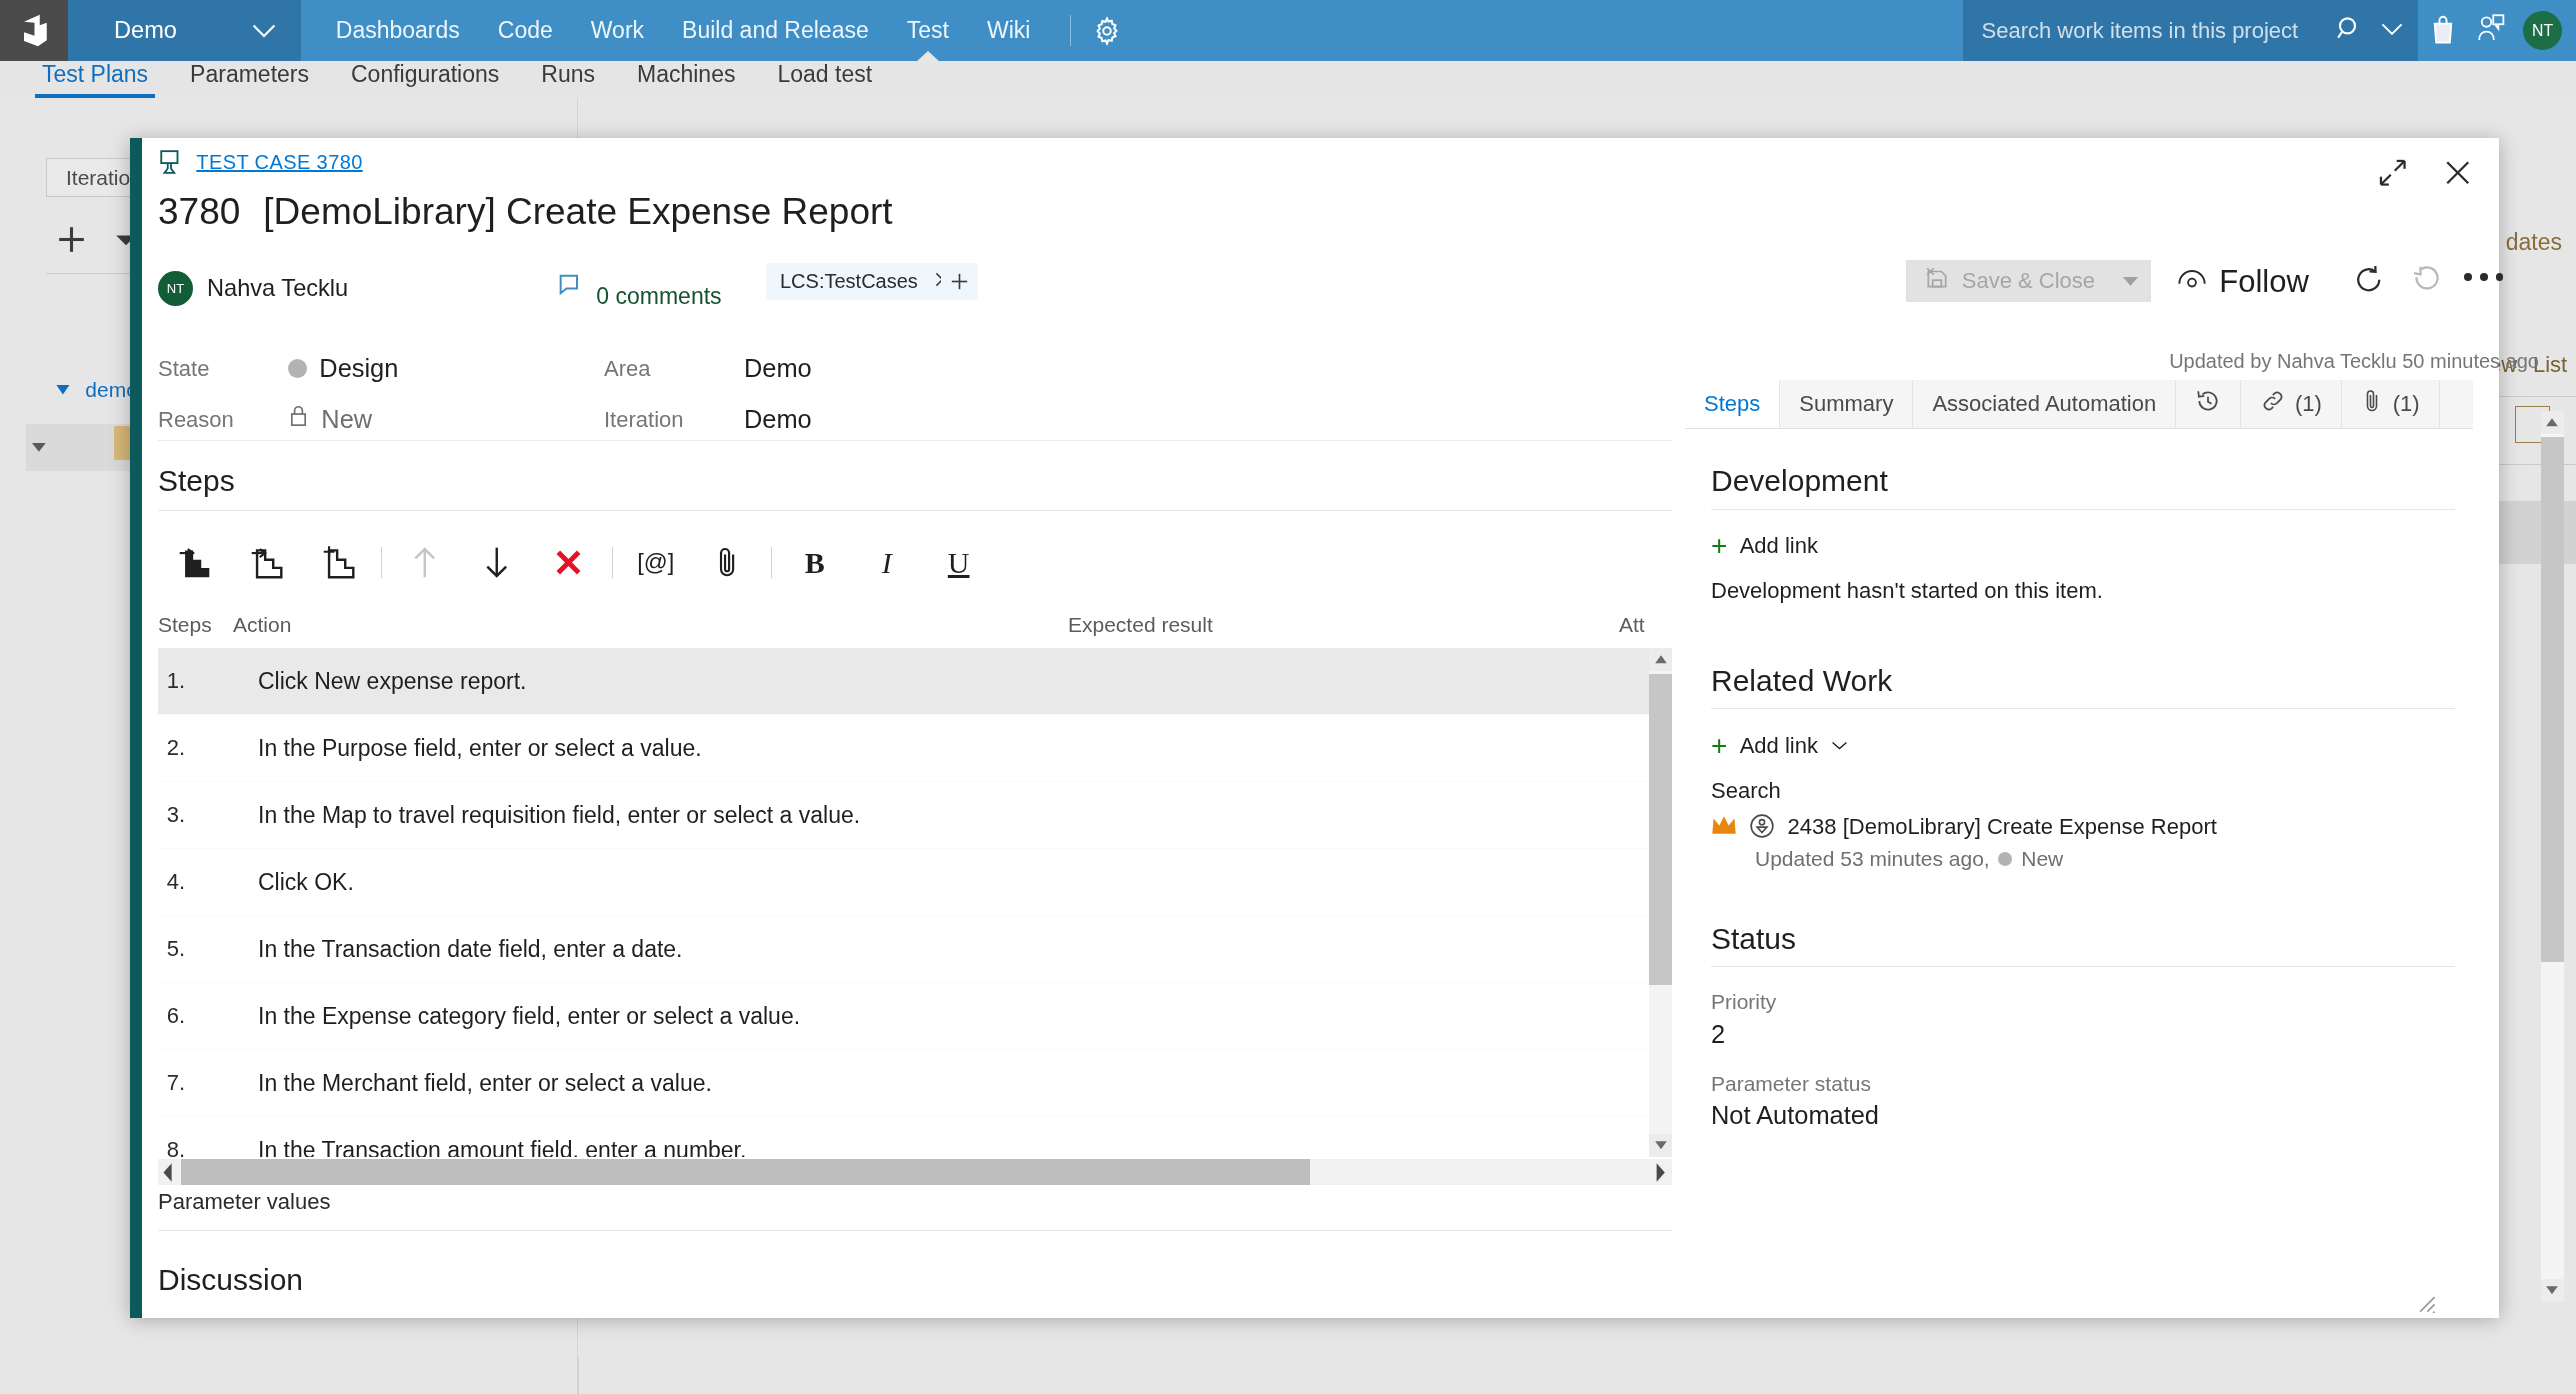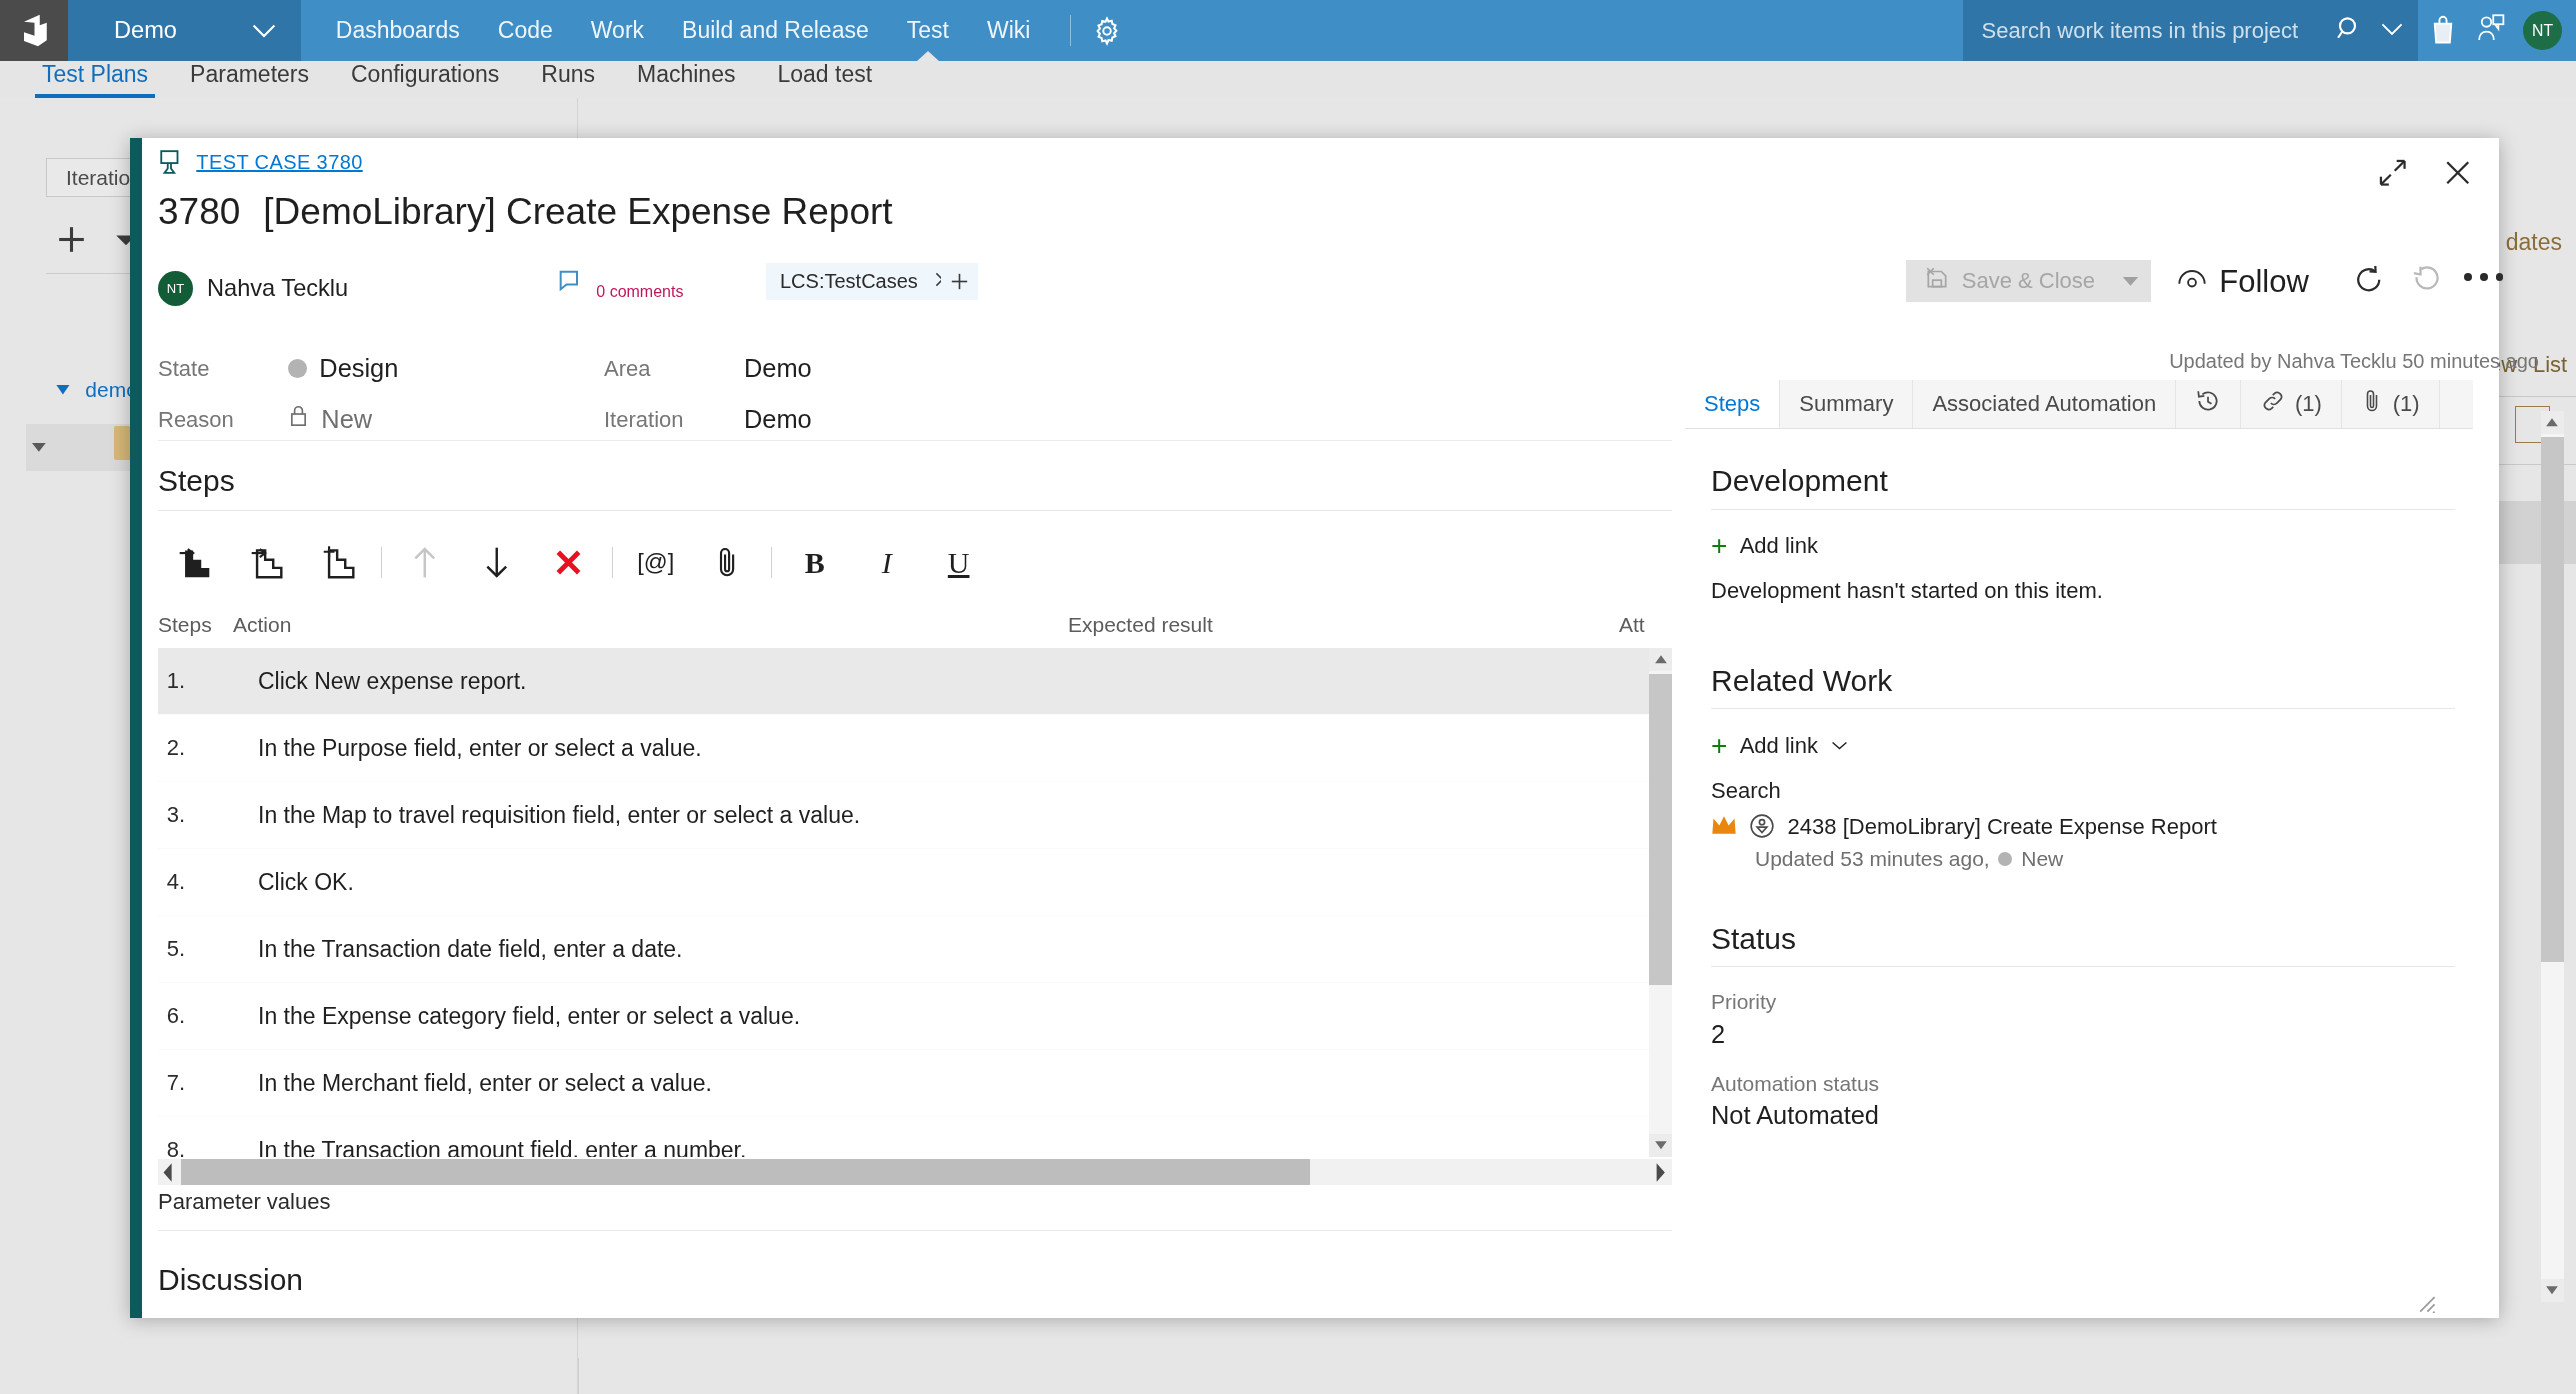--- a/index.html
+++ b/index.html
@@ -66,21 +66,21 @@
   .bc-icon { width:26px; height:26px; }
   .bc-link { color:#0078d4; font-size:20px; text-decoration:underline; letter-spacing:0.4px; cursor:pointer; }
 
   .wi-title { position:absolute; left:158px; top:191px; font-size:37px; color:#1f1f1f; display:flex; gap:23px; white-space:nowrap; }
   .wi-id { color:#1f1f1f; }
 
   .toolbar-row { position:absolute; left:158px; top:257px; width:2206px; height:63px; display:flex; align-items:center; }
   .av-sm { width:35px; height:35px; border-radius:50%; background:#125c37; color:#fff; font-size:13px; display:flex; align-items:center; justify-content:center; margin-right:14px; }
   .assignee { font-size:23.6px; color:#1f1f1f; }
   .comments-grp { position:absolute; left:556px; top:263px; display:flex; align-items:center; gap:12.3px; cursor:pointer; }
-  .comments-txt { font-size:16px; color:#be185d;margin-top:20px; }
+  .comments-txt { font-size:23px; color:#14532d;margin-top:20px; }
   .tag { position:absolute; left:766px; top:263px; height:37px; background:#eff6fc; display:flex; align-items:center; padding:0 10.5px 0 14px; gap:14px; }
   .tag-txt { font-size:20px; color:#2b2b2b; }
   .tag-x { color:#3a3a3a; font-size:21px; cursor:pointer; }
   .tag-add { position:absolute; left:941px; top:263px; width:37px; height:37px; background:#eff6fc; display:flex; align-items:center; justify-content:center; font-size:26px; color:#3a3a3a; cursor:pointer; }
 
   .save-btn { position:absolute; left:1906px; top:260px; width:203px; height:42px; background:#e2e2e2; display:flex; align-items:center; gap:12.3px; padding-left:17.5px; color:#a6a6a6; font-size:22px; cursor:default; }
   .save-split { position:absolute; left:2109px; top:260px; width:42px; height:42px; background:#e2e2e2; display:flex; align-items:center; justify-content:center; color:#a0a0a0; }
   .follow-btn { position:absolute; left:2177px; top:264px; display:flex; align-items:center; gap:12.3px; cursor:pointer; }
   .follow-txt { font-size:31px; color:#1f1f1f; }
   .refresh-btn { position:absolute; left:2353px; top:264px; cursor:pointer; }
@@ -637,21 +637,21 @@
     <div class="parent-meta">
       <span>Updated 53 minutes ago,</span>
       <span class="dot-gray-sm"></span>
       <span>New</span>
     </div>
 
     <div class="rsec-h" style="margin-top:51px;">Status</div>
     <div class="rsec-rule" style="margin-bottom:5.3px;"></div>
     <div class="field-lbl">Priority</div>
     <div class="field-val">2</div>
-    <div class="field-lbl">Automation status</div>
+    <div class="field-lbl">Parameter status</div>
     <div class="field-val">Not Automated</div>
   </div>
 
   <div class="rscroll">
     <div class="rscroll-up">
       <svg width="14" height="10.5" viewBox="0 0 12 9">
           <path d="M1 8 L6 1 L11 8 Z" fill="#6b6b6b"></path>
         </svg>
     </div>
     <div class="rscroll-thumb"></div>

